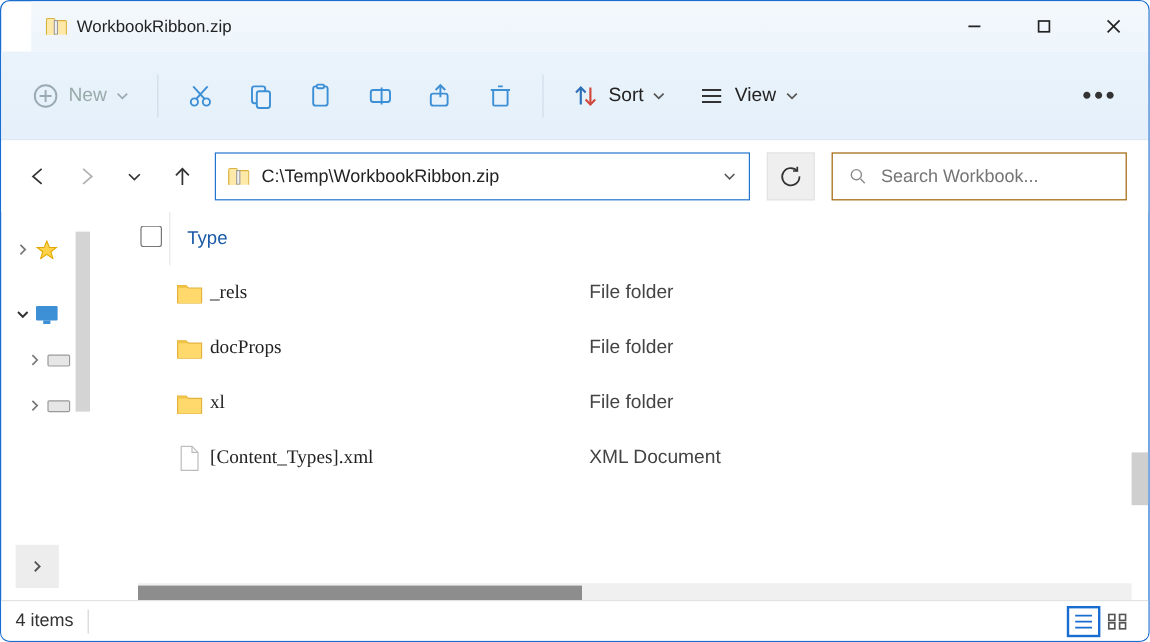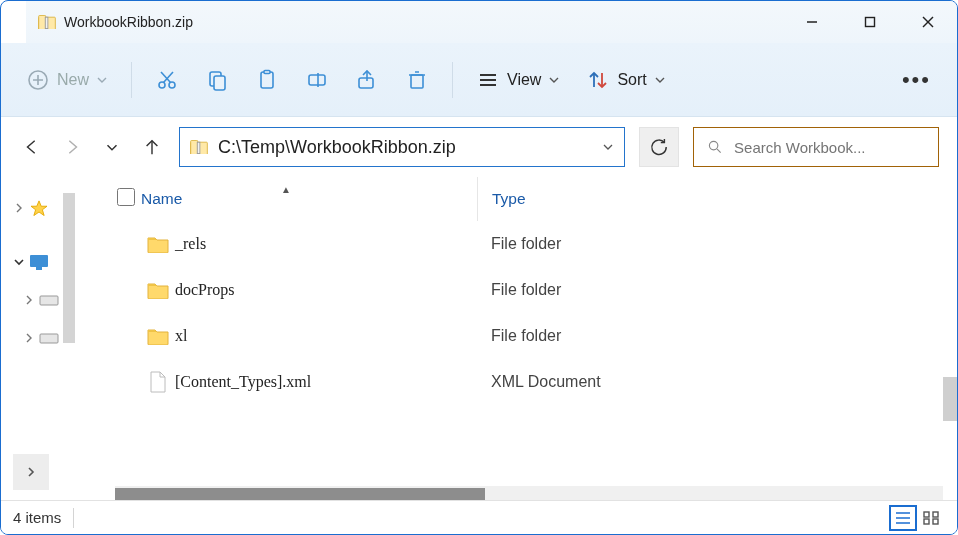--- a/index.html
+++ b/index.html
@@ -22,21 +22,21 @@
 .chev-small { width: 10px; height: 10px; }
 .more-dots { font-size: 22px; letter-spacing: 2px; color: #333; }
 
 
 .navrow { height: 60px; display: flex; align-items: center; padding: 0 18px; gap: 14px; background: #fff; }
 .nav-btn { width: 26px; height: 26px; display: flex; align-items: center; justify-content: center; border: none; background: transparent; cursor: pointer; border-radius: 4px; }
 .nav-btn svg { width: 18px; height: 18px; }
 .nav-btn.dim svg { stroke: #b0b0b0; }
 .pathbox { flex: 0 0 446px; height: 40px; border: 1px solid #2374cc; display: flex; align-items: center; padding: 0 10px; gap: 10px; }
 .pathbox .zip-icon { width: 18px; height: 14px; }
-.pathbox .path { font-size: 18px; color: #222; flex: 1; }
+.pathbox .path { font-size: 15px; color: #222; flex: 1; }
 .pathbox .chev { width: 12px; }
 .refresh { width: 40px; height: 40px; border: 1px solid #e3e3e3; display: flex; align-items: center; justify-content: center; cursor: pointer; }
 .searchbox { flex: 1; height: 40px; border: 1px solid #a16207; display: flex; align-items: center; padding: 0 14px; gap: 12px; color: #888; min-width: 0; }
 .searchbox input { border: none; outline: none; font-size: 15px; color: #888; width: 100%; background: transparent; }
 
 
 .body { display: flex; height: calc(535px - 42px - 74px - 60px - 34px); }
 .navpane { width: 98px; height: 100%; position: relative; padding-top: 12px; }
 .navitem { height: 38px; display: flex; align-items: center; padding-left: 12px; gap: 4px; }
 .navitem .caret { width: 12px; height: 12px; }
@@ -171,42 +171,42 @@
           <line x1="3" y1="6" x2="19" y2="6"></line>
           <line x1="9" y1="3" x2="13" y2="3"></line>
         </svg>
     </span>
   </button>
 
   <div class="rb-sep"></div>
 
   <button class="rb-btn" style="color:#222">
     <span class="rb-icon">
-      <svg width="22" height="22" viewBox="0 0 22 22" stroke="#333" stroke-width="1.8">
-          <line x1="3" y1="6" x2="19" y2="6"></line>
-          <line x1="3" y1="11" x2="19" y2="11"></line>
-          <line x1="3" y1="16" x2="19" y2="16"></line>
-        </svg>
-    </span>
-    <span>View</span>
-    <svg class="chev-small" viewBox="0 0 10 10">
-        <polyline points="1,3 5,7 9,3" fill="none" stroke="#555" stroke-width="1.4"></polyline>
-      </svg>
-  </button>
-
-  <button class="rb-btn" style="color:#222">
-    <span class="rb-icon">
       <svg width="22" height="22" viewBox="0 0 22 22" fill="none" stroke-width="1.8">
           <polyline points="7,18 7,4" stroke="#2d6fb8"></polyline>
           <polyline points="3,8 7,4 11,8" stroke="#2d6fb8"></polyline>
           <polyline points="15,4 15,18" stroke="#d0483c"></polyline>
           <polyline points="11,14 15,18 19,14" stroke="#d0483c"></polyline>
         </svg>
     </span>
     <span>Sort</span>
+    <svg class="chev-small" viewBox="0 0 10 10">
+        <polyline points="1,3 5,7 9,3" fill="none" stroke="#555" stroke-width="1.4"></polyline>
+      </svg>
+  </button>
+
+  <button class="rb-btn" style="color:#222">
+    <span class="rb-icon">
+      <svg width="22" height="22" viewBox="0 0 22 22" stroke="#333" stroke-width="1.8">
+          <line x1="3" y1="6" x2="19" y2="6"></line>
+          <line x1="3" y1="11" x2="19" y2="11"></line>
+          <line x1="3" y1="16" x2="19" y2="16"></line>
+        </svg>
+    </span>
+    <span>View</span>
     <svg class="chev-small" viewBox="0 0 10 10">
         <polyline points="1,3 5,7 9,3" fill="none" stroke="#555" stroke-width="1.4"></polyline>
       </svg>
   </button>
 
   <div style="flex:1"></div>
   <button class="rb-btn">
     <span class="more-dots">•••</span>
   </button>
 </div>
@@ -302,24 +302,20 @@
     <div class="nav-hide-btn">
       <svg width="12" height="12" viewBox="0 0 12 12">
           <polyline points="4,2 8,6 4,10" fill="none" stroke="#555" stroke-width="1.6"></polyline>
         </svg>
     </div>
   </div>
 
   <div class="filepane">
     <div class="colhdr">
       <div class="col-check"><input type="checkbox" style=""></div>
-      <div class="col-name">
-        <span>Name</span>
-        <span class="sort-ind">▲</span>
-      </div>
       <div class="col-type">
         <span>Type</span>
       </div>
     </div>
     <div id="rows">
         <div class="row">
           <div class="c1"></div>
           <div class="icon">
             <svg class="folder-ico" viewBox="0 0 22 18">
               <path d="M1 3 h7 l2 2 h11 v12 a1 1 0 0 1 -1 1 H2 a1 1 0 0 1 -1 -1 Z" fill="#ffd96b" stroke="#e3b23c"></path>

